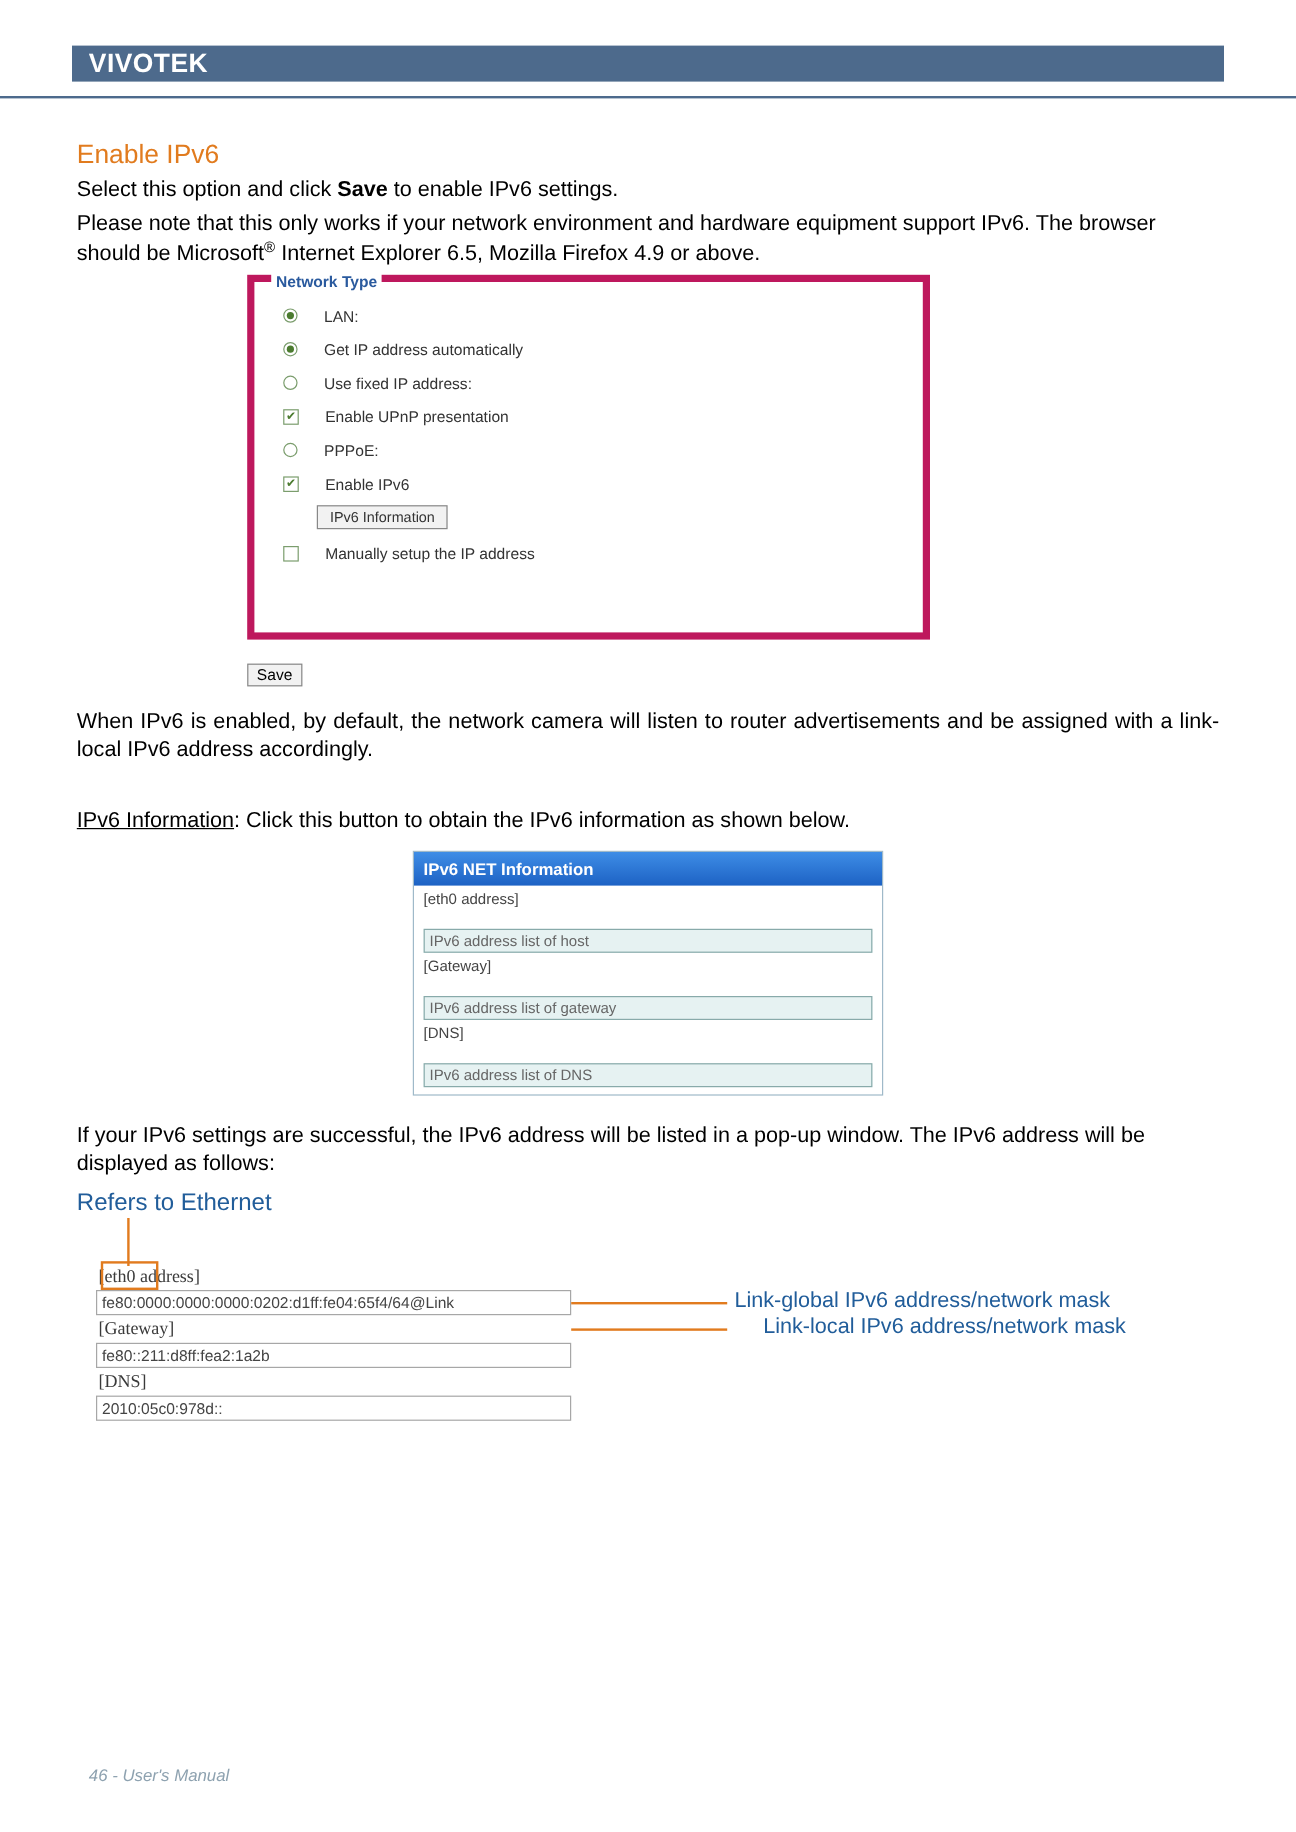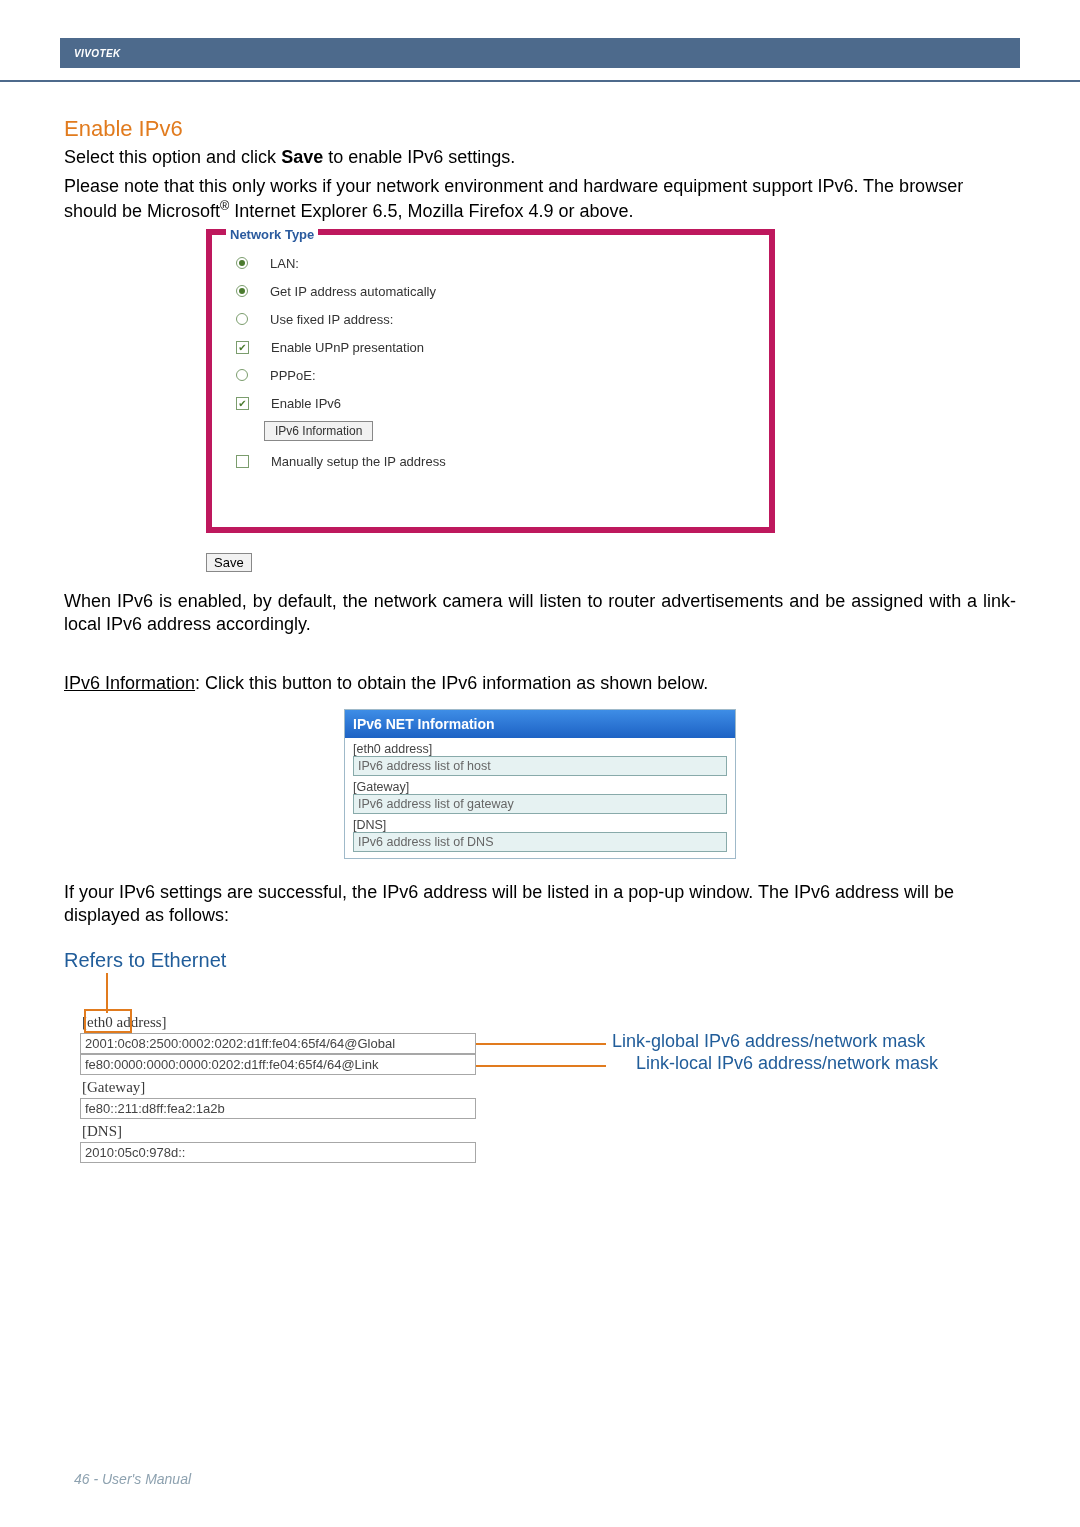--- a/index.html
+++ b/index.html
@@ -1,41 +1,41 @@
 <!DOCTYPE html>
 <html><head>
 <meta charset="utf-8">
 <style>
   html,body{margin:0;padding:0;background:#fff;font-family:Arial,Helvetica,sans-serif;color:#000;}
   .page{width:1080px;height:1527px;position:relative;background:#fff;box-sizing:border-box;}
   .header{position:absolute;left:0;top:38px;right:0;height:44px;}
   .header-bar{position:absolute;left:60px;right:60px;top:0;height:30px;background:#4d6a8c;display:flex;align-items:center;padding-left:14px;}
-  .header-brand{color:#fff;font-style:italic;font-weight:bold;font-size:10px;letter-spacing:.4px;}
+  .header-brand{color:#fff;font-weight:bold;font-size:22px;letter-spacing:.4px;}
   .header-rule{position:absolute;left:0;right:0;bottom:0;height:2px;background:#4d6a8c;}
   .content{position:absolute;left:64px;right:64px;top:116px;}
   .h-orange{color:#e17b1e;font-size:22px;margin:0 0 4px 0;}
   .h-blue{color:#215d9a;font-size:20px;margin:0 0 8px 0;}
   .body-text{font-size:18px;line-height:1.28;margin:0 0 6px 0;}
   .justify{text-align:justify;}
   .underline{text-decoration:underline;}
   sup{font-size:.7em;}
   .sshot1{position:relative;margin:6px 0 16px 142px;width:557px;height:292px;border:6px solid #be185d;background:#fff;font-size:13px;color:#333;}
   .legend{position:absolute;top:-8px;left:14px;background:#fff;padding:0 4px;color:#2a5a9e;font-weight:bold;font-size:13px;}
   .row{display:flex;align-items:center;gap:22px;margin-left:24px;height:28px;}
   .row.indent{margin-left:24px;}
   .radio{width:12px;height:12px;border-radius:50%;border:1px solid #7b9d6d;box-sizing:border-box;display:inline-block;position:relative;}
   .radio.checked::after{content:"";position:absolute;left:2px;top:2px;width:6px;height:6px;border-radius:50%;background:#4b7b2f;}
   .chk{width:13px;height:13px;border:1px solid #7b9d6d;box-sizing:border-box;display:inline-flex;align-items:center;justify-content:center;font-size:10px;color:#4b7b2f;background:#fff;}
   .btn-inset{display:inline-block;border:1px solid #888;background:#f2f2f2;font-size:12px;padding:2px 10px;margin-left:52px;}
   .save-btn{display:inline-block;border:1px solid #888;background:#f2f2f2;font-size:13px;padding:1px 7px;margin-left:142px;margin-top:4px;margin-bottom:18px;}
   .sshot2{position:relative;margin:14px auto 22px auto;width:390px;border:1px solid #9fb9c9;background:#fff;padding:0 0 4px 0;}
   .ss2-title{background:linear-gradient(#3e8de6,#1d62c4);color:#fff;font-weight:bold;font-size:14px;padding:6px 8px;}
   .ss2-row{margin:4px 8px 0 8px;font-family:Verdana,Arial,sans-serif;font-size:12.5px;color:#444;}
-  .ss2-field{margin:0 8px 2px 8px;border:1px solid #8aa;background:#e6f2f2;color:#666;font-size:12.5px;padding:2px 4px;}
-  .eth-section{position:relative;margin-top:22px;}
+  .ss2-field{margin:18px 8px 2px 8px;border:1px solid #8aa;background:#e6f2f2;color:#666;font-size:12.5px;padding:2px 4px;}
+  .eth-section{position:relative;margin-top:10px;}
   .eth-vert{position:absolute;left:42px;top:24px;width:0;height:40px;border-left:2px solid #e17b1e;}
   .eth-hl{position:absolute;width:44px;height:20px;border:2px solid #e17b1e;pointer-events:none;}
   .tbl{position:relative;width:396px;font-family:Georgia,'Times New Roman',serif;font-size:15px;color:#3a3a3a;margin-left:16px;}
   .tbl .lbl{padding:4px 4px 2px 2px;}
   .tbl .cell{border:1px solid #a7a7a7;padding:2px 4px;font-size:13px;font-family:Arial,Helvetica,sans-serif;color:#444;background:#fff;}
   .connector{position:absolute;height:0;border-top:2px solid #e17b1e;}
   .ann{position:absolute;font-size:18px;color:#215d9a;}
   .footer{position:absolute;left:74px;bottom:40px;font-style:italic;color:#8ea2b0;font-size:14px;}
 </style>
 </head>
@@ -117,21 +117,20 @@
 
   
   <div class="eth-section">
     <p class="h-blue">Refers to Ethernet</p>
     <div class="eth-vert"></div>
 
     <div class="tbl" style="margin-top:38px;">
       <div class="lbl">
         <span>[eth0</span><span> address]</span>
       </div>
-      <div class="cell">2001:0c08:2500:0002:0202:d1ff:fe04:65f4/64@Global</div>
       <div class="cell">fe80:0000:0000:0000:0202:d1ff:fe04:65f4/64@Link</div>
       <div class="lbl">[Gateway]</div>
       <div class="cell">fe80::211:d8ff:fea2:1a2b</div>
       <div class="lbl">[DNS]</div>
       <div class="cell">2010:05c0:978d::</div>
     </div>
 
     <div class="eth-hl" style="left:20px;top:60px;"></div>
 
     <div class="connector" style="left:412px;top:94px;width:130px;"></div>

